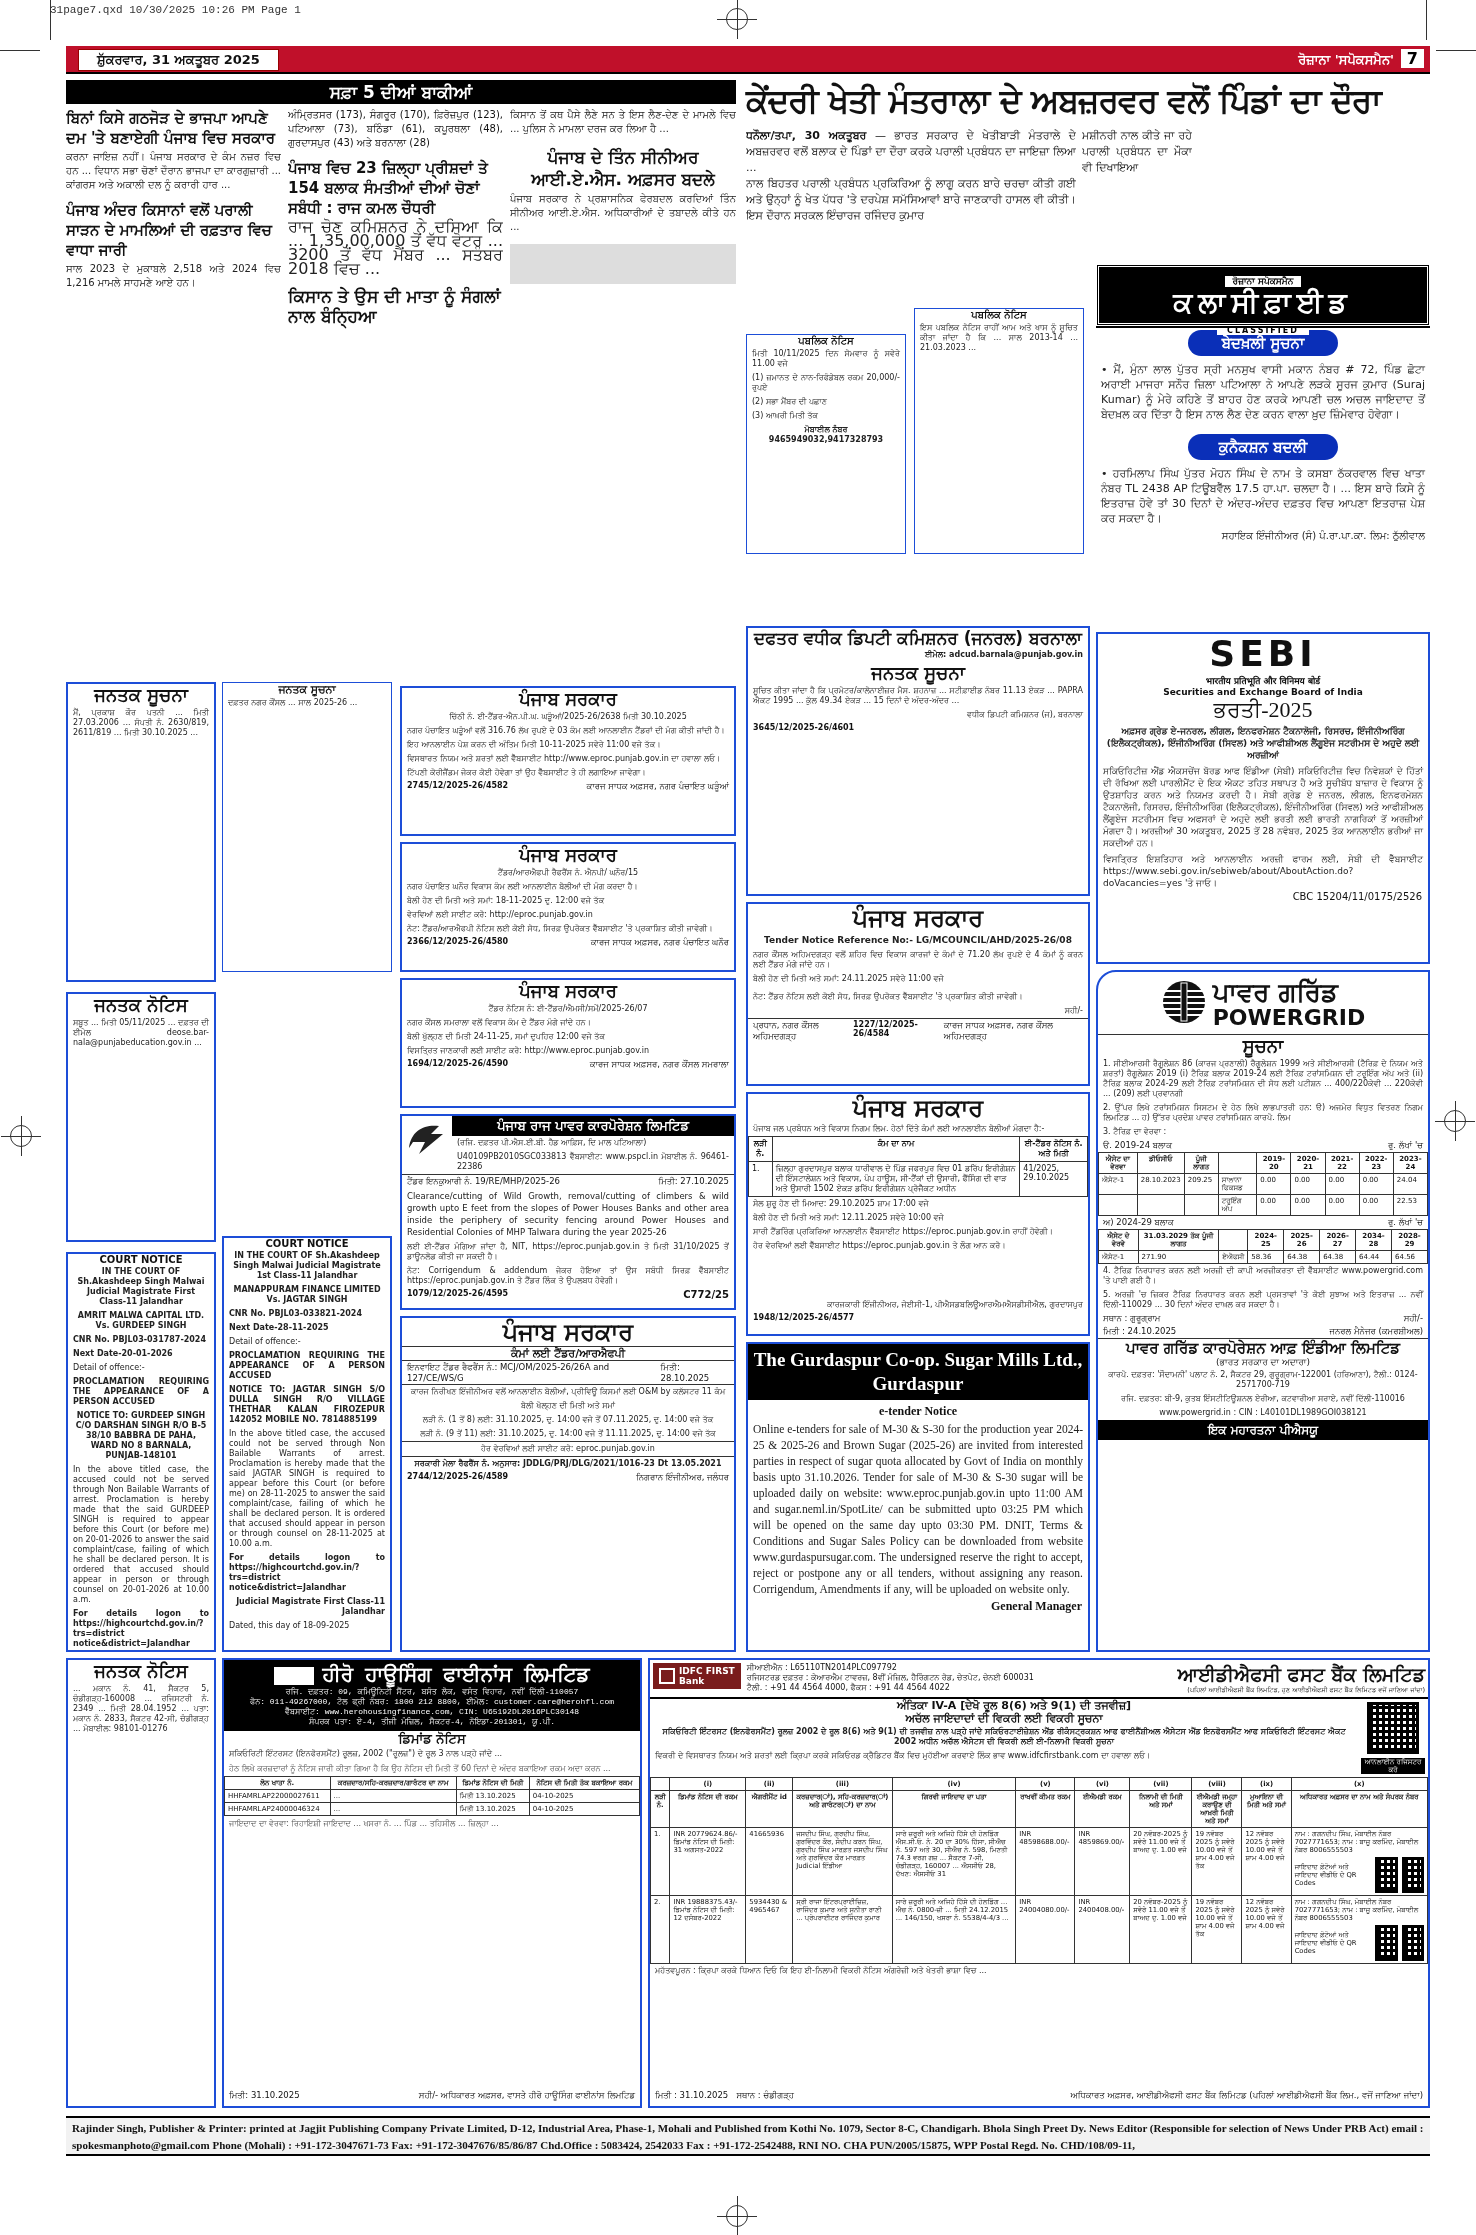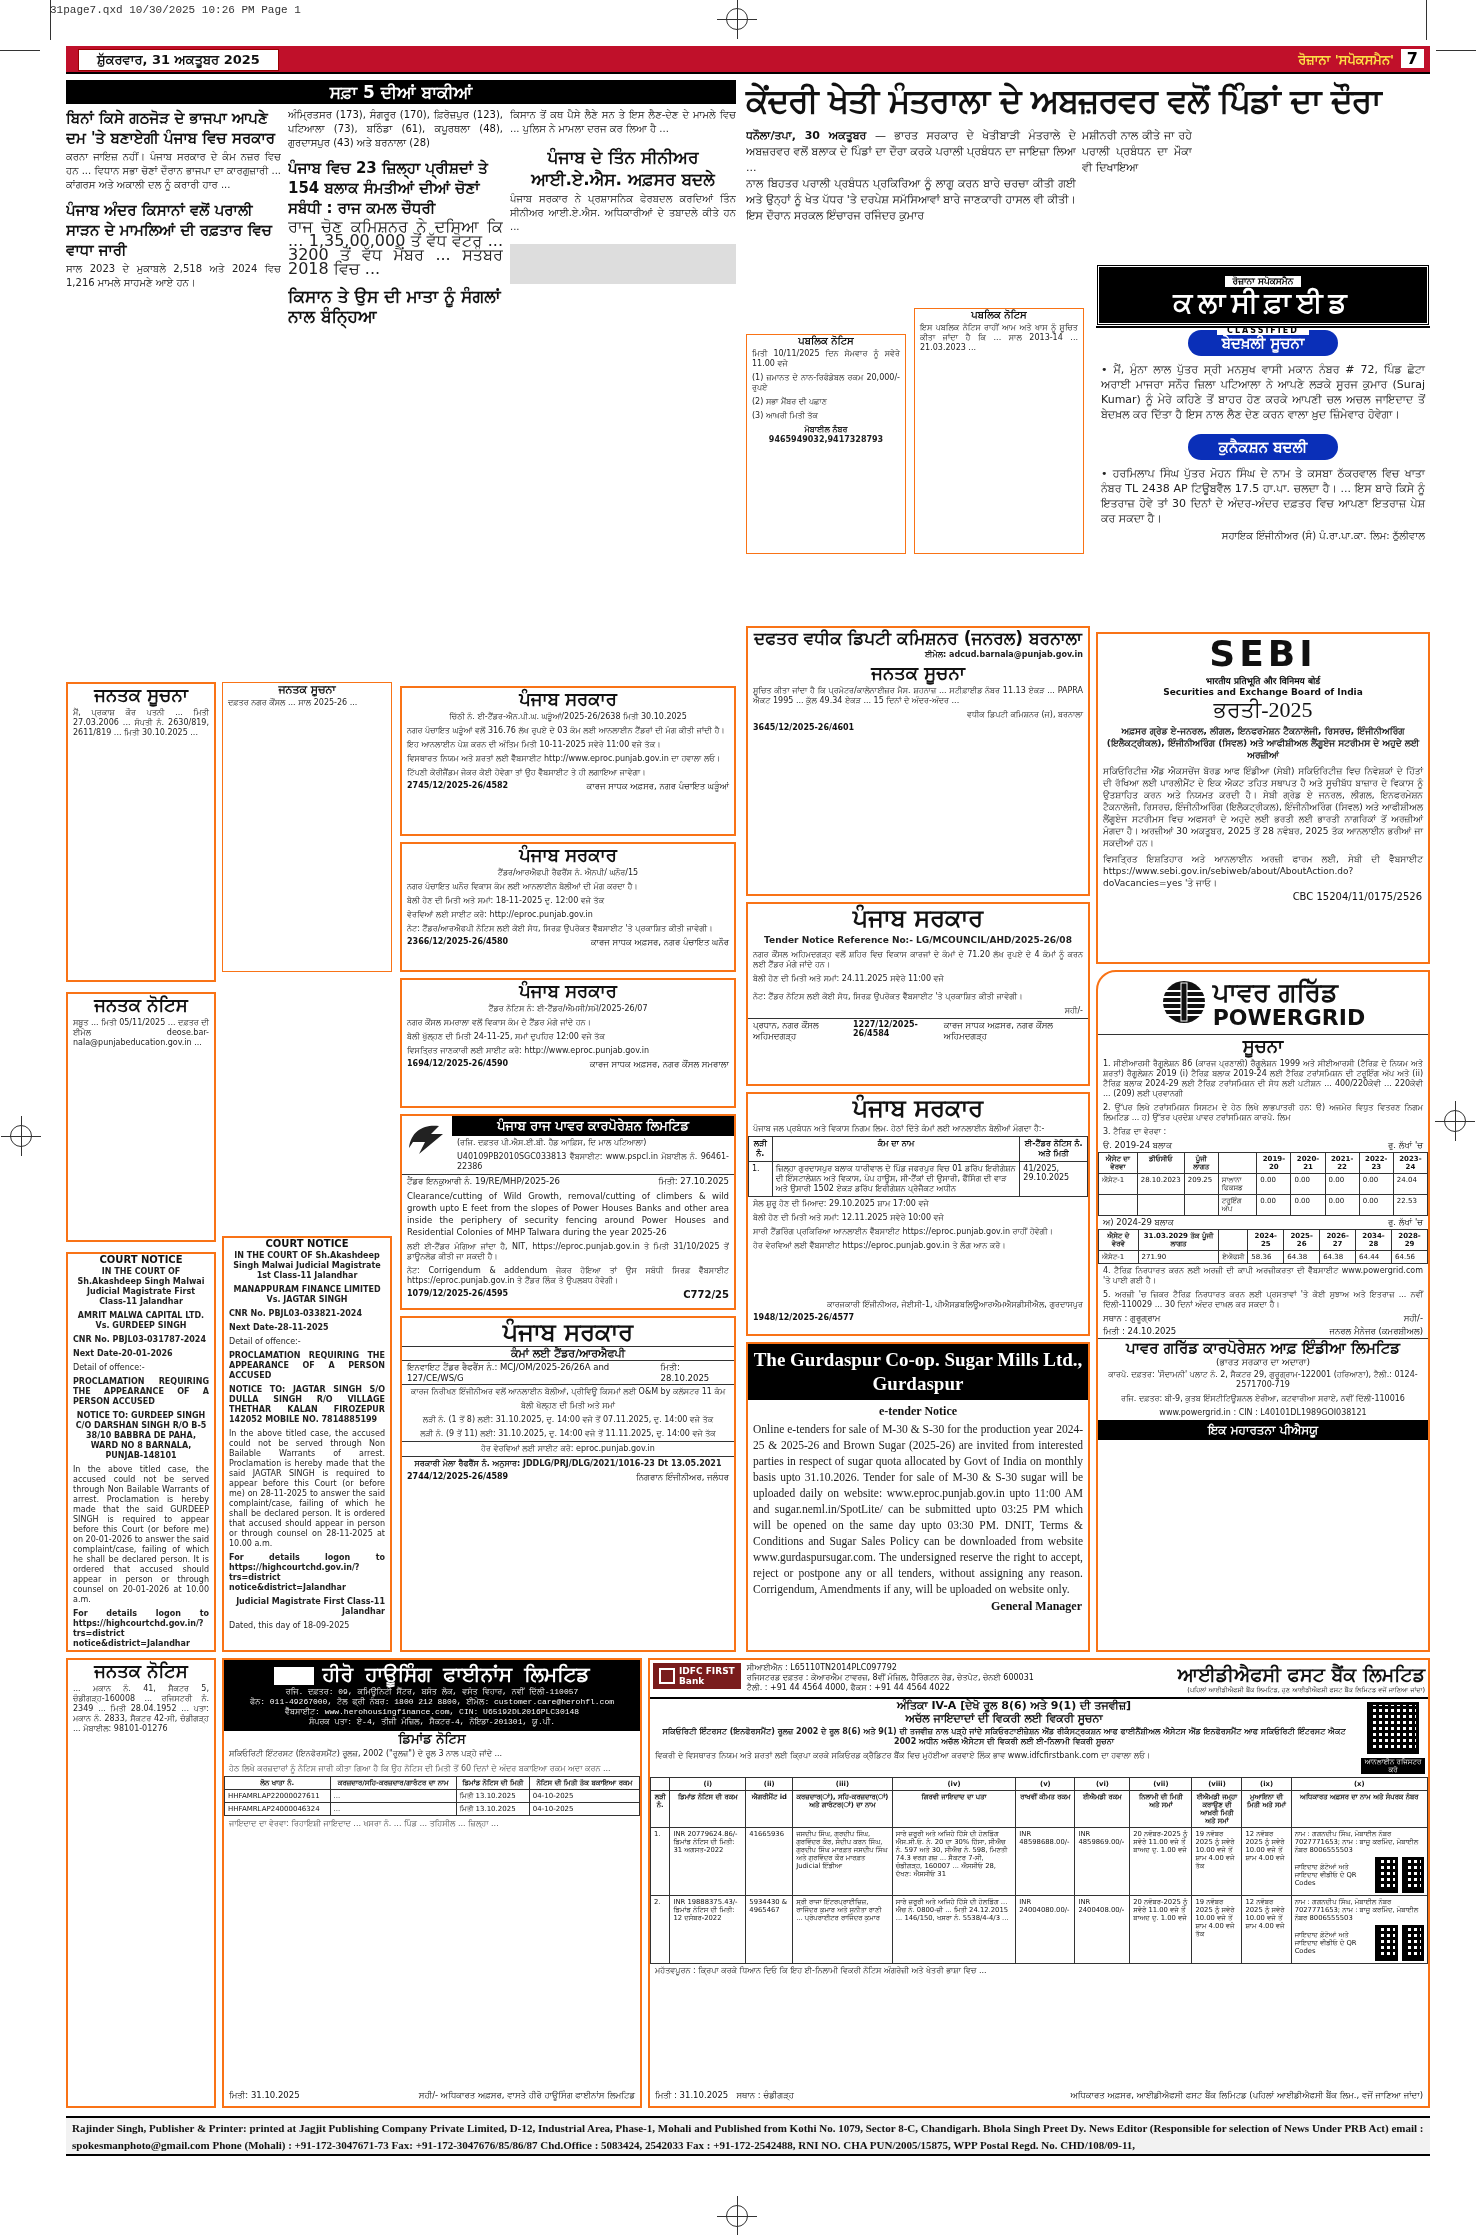--- a/index.html
+++ b/index.html
@@ -7,24 +7,24 @@
   .slug { position: absolute; left: 50px; top: 4px; font-family: "Liberation Mono", monospace; font-size: 11px; color: #333; }
   .cropline-v { position: absolute; width: 1px; background: #333; }
   .cropline-h { position: absolute; height: 1px; background: #333; }
   .reg { position: absolute; width: 22px; height: 22px; border: 1px solid #333; border-radius: 50%; }
   .reg::before { content: ""; position: absolute; left: -10px; right: -10px; top: 10px; height: 1px; background: #333; }
   .reg::after { content: ""; position: absolute; top: -10px; bottom: -10px; left: 10px; width: 1px; background: #333; }
 
   .page { position: absolute; left: 66px; top: 46px; width: 1364px; height: 2115px; }
   .mast { position: absolute; left: 0; top: 0; width: 1364px; height: 28px; background: #c0102a; border-bottom: 2px solid #000; }
   .mast .date { position: absolute; left: 12px; top: 3px; background: #fff; border: 1px solid #900; padding: 2px 18px; font-size: 13px; font-weight: bold; }
-  .mast .paper { position: absolute; right: 36px; top: 6px; color: #fde047; font-size: 13px; font-weight: bold; }
+  .mast .paper { position: absolute; right: 36px; top: 6px; color: #ffffff; font-size: 13px; font-weight: bold; }
   .mast .pgno { position: absolute; right: 6px; top: 3px; background: #fff; color: #000; font-weight: bold; padding: 0 6px; font-size: 16px; }
 
-  .box { position: absolute; border: 2px solid #f97316; background: #fff; overflow: hidden; }
+  .box { position: absolute; border: 2px solid #1d4ed8; background: #fff; overflow: hidden; }
   .thin { border-width: 1px; }
   .blackbar { background: #000; color: #fff; text-align: center; font-weight: bold; }
   .h-big { font-size: 24px; font-weight: bold; text-align: center; }
   .h-mid { font-size: 18px; font-weight: bold; text-align: center; }
   .txt { font-size: 9px; line-height: 12px; color: #222; padding: 2px 5px; text-align: justify; }
   .txt-md { font-size: 11px; line-height: 15px; }
   .small { font-size: 8px; line-height: 10px; }
   .ref { font-size: 8px; font-weight: bold; }
   .row { display: flex; justify-content: space-between; padding: 1px 5px; font-size: 8.5px; }
   .filler { color: #555; font-size: 8px; line-height: 11px; padding: 2px 5px; }

